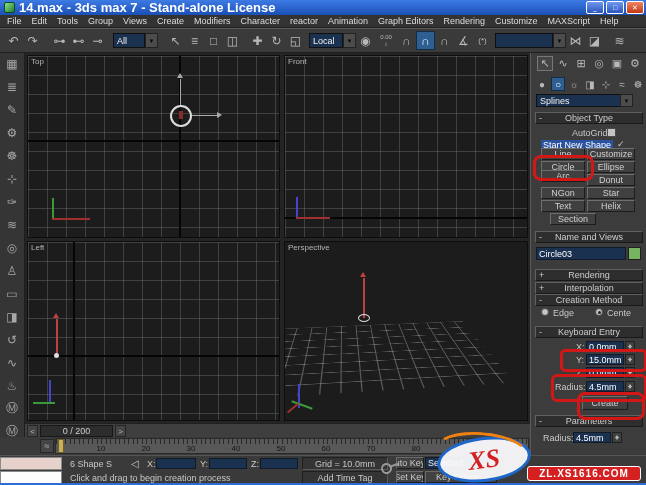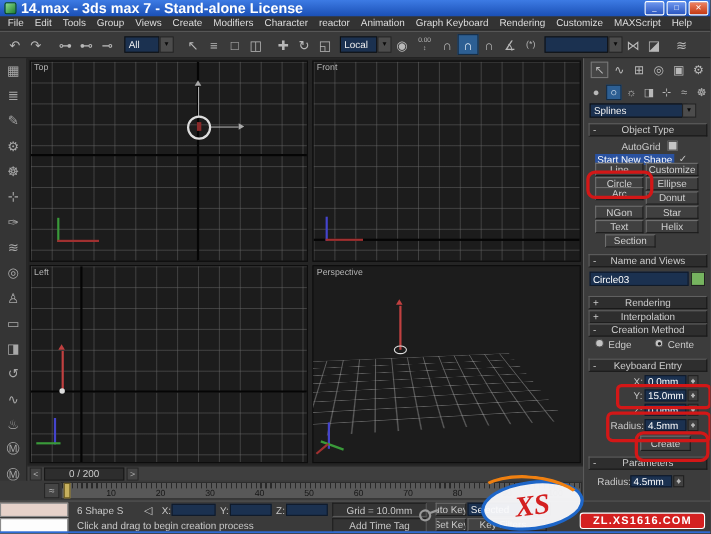--- a/index.html
+++ b/index.html
@@ -148,21 +148,21 @@
     <span class="menu-item">File</span>
     <span class="menu-item">Edit</span>
     <span class="menu-item">Tools</span>
     <span class="menu-item">Group</span>
     <span class="menu-item">Views</span>
     <span class="menu-item">Create</span>
     <span class="menu-item">Modifiers</span>
     <span class="menu-item">Character</span>
     <span class="menu-item">reactor</span>
     <span class="menu-item">Animation</span>
-    <span class="menu-item">Graph Keyboard</span>
+    <span class="menu-item">Graph Editors</span>
     <span class="menu-item">Rendering</span>
     <span class="menu-item">Customize</span>
     <span class="menu-item">MAXScript</span>
     <span class="menu-item">Help</span>
   </div>
 
   <div class="toolbar">
     <span class="tbtn">↶</span>
     <span class="tbtn">↷</span>
     <span class="tbtn" style="margin-left:8px">⊶</span>
@@ -302,21 +302,21 @@
     <span class="cp-cat" style="left:84px;top:24px">≈</span>
     <span class="cp-cat" style="left:100px;top:24px">☸</span>
 
     <span class="tdrop" style="position:absolute;left:5px;top:41px;width:89px;height:13px">Splines</span>
     <span class="droparrow" style="position:absolute;left:89px;top:41px;height:13px">▼</span>
 
     <div class="rollout" style="top:59px">
       <span class="pm">-</span>
       <span>Object Type</span>
     </div>
-    <span class="cp-label" style="left:34px;top:75px">AutoGrid</span>
+    <span class="cp-label" style="left:41px;top:75px">AutoGrid</span>
     <span class="chk" style="left:76px;top:75px"></span>
     <span class="cp-label sns" style="left:10px;top:87px">Start New Shape</span>
     <span class="cp-label" style="left:86px;top:86px">✓</span>
 
     <span class="cbtn" style="left:10px;top:95px;width:44px">Line</span>
     <span class="cbtn" style="left:56px;top:95px;width:48px">Customize</span>
     <span class="cbtn" style="left:10px;top:108px;width:44px">Circle</span>
     <span class="cbtn" style="left:56px;top:108px;width:48px">Ellipse</span>
     <span class="cbtn" style="left:10px;top:117px;width:44px">Arc</span>
     <span class="cbtn" style="left:56px;top:121px;width:48px">Donut</span>

